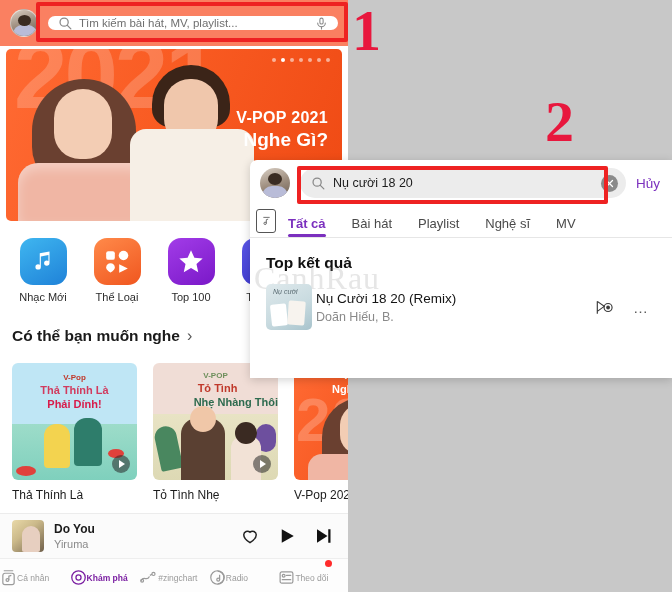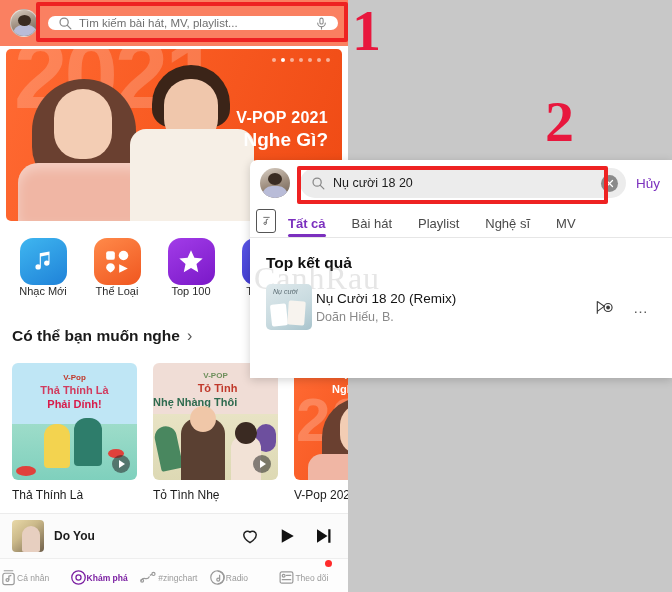--- a/index.html
+++ b/index.html
@@ -125,21 +125,21 @@
   .cats {
     position: absolute; left: 0; top: 238px; width: 348px;
     display: flex; padding: 0 12px; gap: 12px;
   }
   .cat { width: 62px; text-align: center; }
   .cat .sq {
     width: 47px; height: 47px; border-radius: 13px; margin: 0 auto;
     display: flex; align-items: center; justify-content: center;
   }
   .cat .lb {
-    font-size: 11px; color: #2b2b2b; white-space: nowrap;
+    margin-top: 6px; font-size: 11px; color: #2b2b2b; white-space: nowrap;
   }
 
   
   .sec {
     position: absolute; left: 12px; top: 327px;
     font-size: 15.5px; font-weight: bold; color: #1a1a1a;
     display: flex; align-items: center; gap: 7px;
   }
   .sec .chev { color: #555; font-weight: 400; font-size: 16px; }
 
@@ -172,21 +172,21 @@
   .art1 .t2 { position:absolute; left:0; right:0; top:21px; text-align:center; color:#d13b5e; font-size:11px; font-weight:bold;}
   .art1 .t3 { position:absolute; left:0; right:0; top:35px; text-align:center; color:#d81b4a; font-size:11px; font-weight:bold;}
   .art1 .p1 { position:absolute; left:32px; bottom:12px; width:26px; height:44px; background:#f3d34f; border-radius:12px 12px 4px 4px;}
   .art1 .p2 { position:absolute; left:62px; bottom:14px; width:28px; height:48px; background:#2e7d6b; border-radius:12px 12px 4px 4px;}
   .art1 .f  { position:absolute; left:4px; bottom:4px; width:20px; height:10px; background:#e0413b; border-radius:50%;}
   .art1 .f2 { position:absolute; left:96px; bottom:22px; width:16px; height:9px; background:#e0413b; border-radius:50%;}
 
   .art2 { background: linear-gradient(#f0ddd6 0%, #f0ddd6 44%, #e8e3c4 44%, #ddd9b4 100%); }
   .art2 .t1 { position:absolute; left:0; right:0; top:8px; text-align:center; color:#6e8f5c; font-size:8px; font-weight:bold;}
   .art2 .t2 { position:absolute; left:4px; right:0; top:19px; text-align:center; color:#c0392b; font-size:11px; font-weight:bold;}
-  .art2 .t3 { position:absolute; left:0; right:0; top:33px; text-align:left; color:#2e6b4f; font-size:11px; font-weight:bold;}
+  .art2 .t3 { position:absolute; left:0; right:0; top:33px; text-align:right; color:#2e6b4f; font-size:11px; font-weight:bold;}
   .art2 .m  { position:absolute; left:28px; bottom:0; width:44px; height:62px; background:#5a4032; border-radius:16px 16px 0 0;}
   .art2 .mh { position:absolute; left:37px; bottom:48px; width:26px; height:26px; background:#f0c7a8; border-radius:50%;}
   .art2 .w  { position:absolute; left:78px; bottom:0; width:30px; height:44px; background:#f2e2d6; border-radius:12px 12px 0 0;}
   .art2 .wh { position:absolute; left:82px; bottom:36px; width:22px; height:22px; background:#3a2a22; border-radius:50%;}
   .art2 .lf { position:absolute; left:4px; bottom:10px; width:22px; height:44px; background:#49875f; border-radius:11px 11px 2px 2px; transform:rotate(-12deg);}
   .art2 .lf2{ position:absolute; right:2px; bottom:28px; width:20px; height:28px; background:#6d4f9e; border-radius:10px; }
 
   .art3 { background: linear-gradient(115deg,#ff6a33,#ef4a14); }
   .art3 .t1 { position:absolute; left:0; right:0; top:8px; text-align:center; color:#fff; font-size:9px; font-weight:bold;}
   .art3 .t2 { position:absolute; left:0; right:0; top:20px; text-align:center; color:#fff; font-size:11px; font-weight:bold;}
@@ -459,20 +459,21 @@
           <div class="fr"></div>
       </div>
       <div class="nm">V-Pop 2021</div>
     </div>
   </div>
 
   <div class="player">
     <div class="cover"></div>
     <div class="meta">
       <div class="tt">Do You</div>
+      <div class="ar">Yiruma</div>
     </div>
     <div class="ctl">
       <svg width="20" height="20" viewBox="0 0 24 24" fill="none" stroke="#222" stroke-width="1.8">
         <path d="M12 20s-7.5-4.7-7.5-9.6A4.4 4.4 0 0 1 12 7.5a4.4 4.4 0 0 1 7.5 2.9C19.5 15.3 12 20 12 20z"></path>
       </svg>
       <svg width="18" height="20" viewBox="0 0 24 24" fill="#111">
           <path d="M5 3l16 9-16 9z"></path>
         </svg>
       <svg width="18" height="20" viewBox="0 0 24 24" fill="#111">
           <path d="M4 3l14 9-14 9z"></path>

